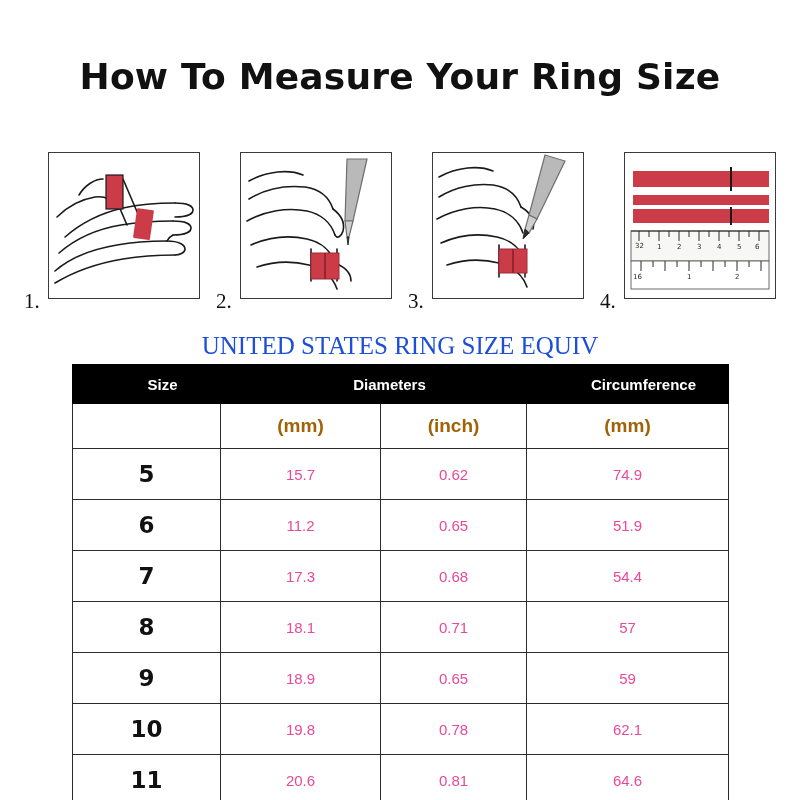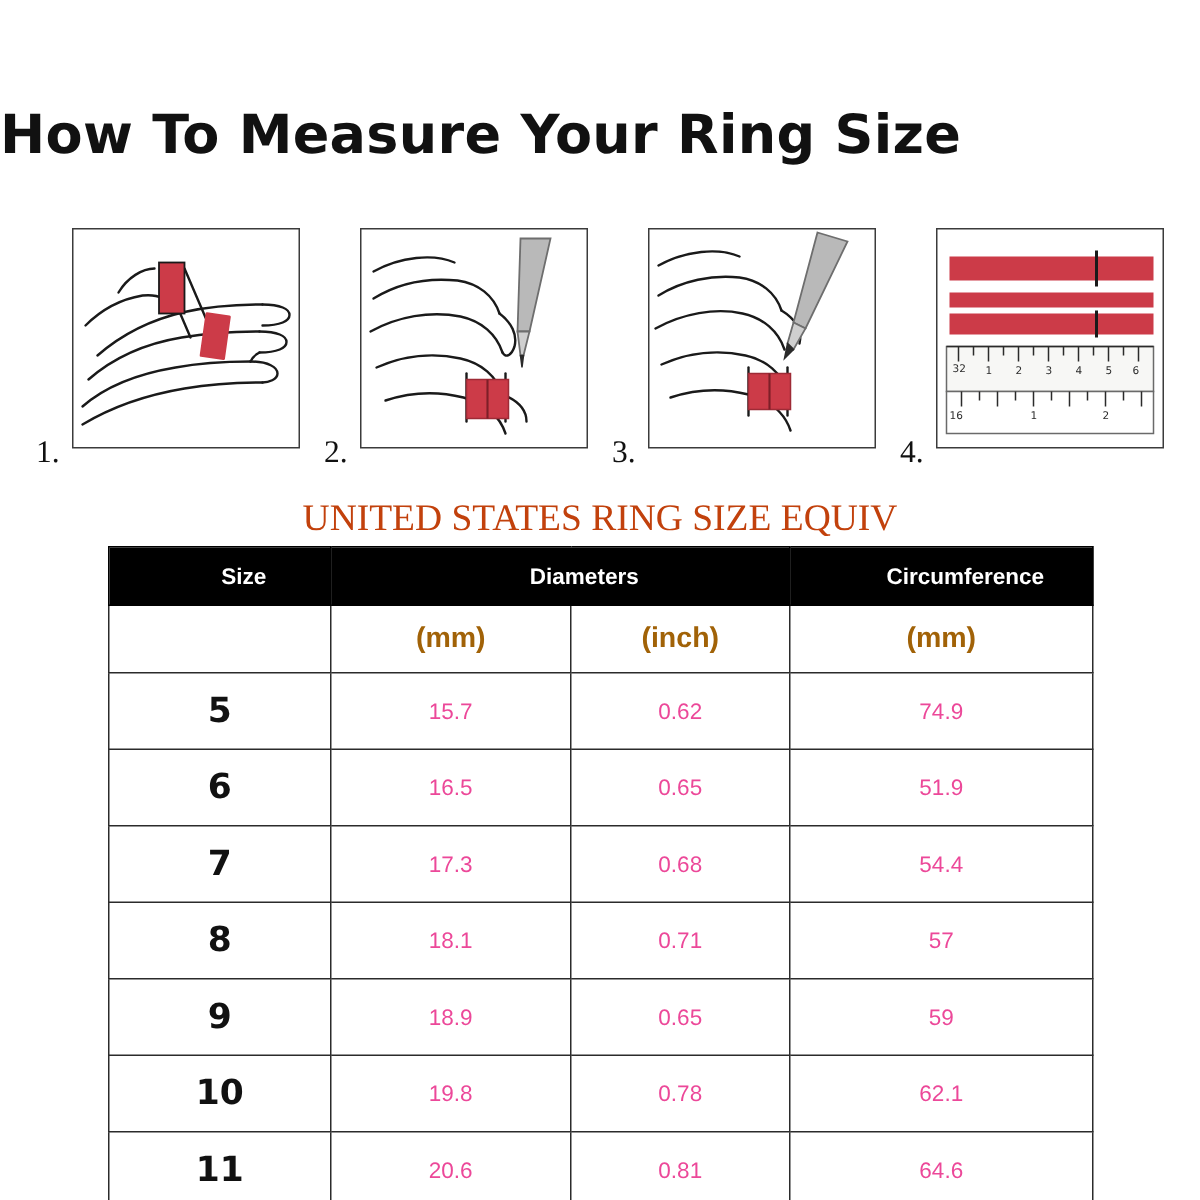--- a/index.html
+++ b/index.html
@@ -17,24 +17,24 @@
   .page {
     position: relative;
     width: 800px;
     height: 800px;
     background: #ffffff;
   }
 
   
   .main-title {
     position: absolute;
-    top: 70px;
+    top: 56px;
     left: 0;
     width: 800px;
-    text-align: left;
+    text-align: center;
     font-family: "DejaVu Sans", sans-serif;
     font-weight: bold;
     font-size: 36px;
     letter-spacing: 0.2px;
     color: #111111;
   }
 
   
   .steps {
     position: absolute;
@@ -76,21 +76,21 @@
 
   
   .table-title {
     position: absolute;
     top: 332px;
     left: 0;
     width: 800px;
     text-align: center;
     font-family: "Liberation Serif", serif;
     font-size: 25px;
-    color: #c2410c;
+    color: #1d4ed8;
   }
 
   
   .table-wrap {
     position: absolute;
     top: 364px;
     left: 72px;
     width: 656px;
   }
   table.size-table {
@@ -334,21 +334,21 @@
       </tbody>
       <tbody class="body-rows">
         <tr>
           <td class="size-cell">5</td>
           <td>15.7</td>
           <td>0.62</td>
           <td>74.9</td>
         </tr>
         <tr>
           <td class="size-cell">6</td>
-          <td>16.5</td>
+          <td>11.2</td>
           <td>0.65</td>
           <td>51.9</td>
         </tr>
         <tr>
           <td class="size-cell">7</td>
           <td>17.3</td>
           <td>0.68</td>
           <td>54.4</td>
         </tr>
         <tr>

